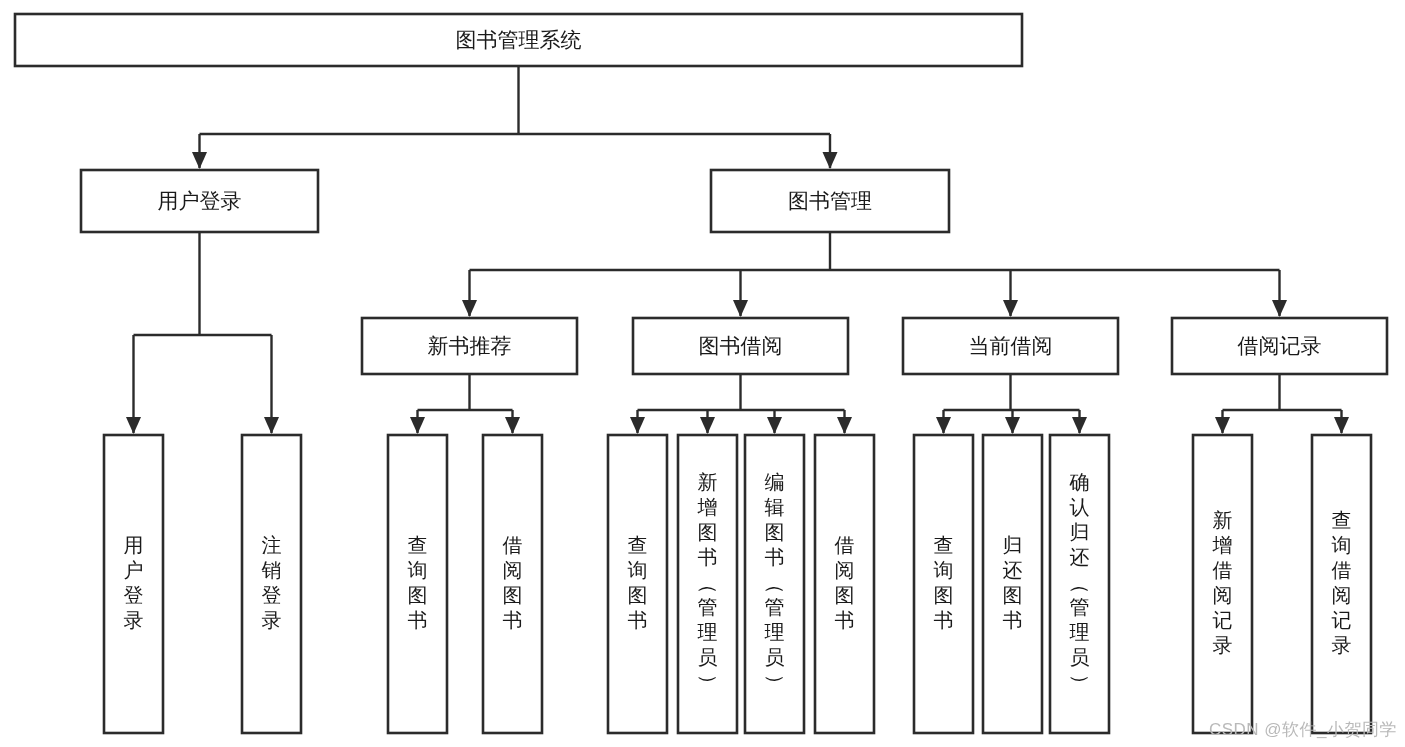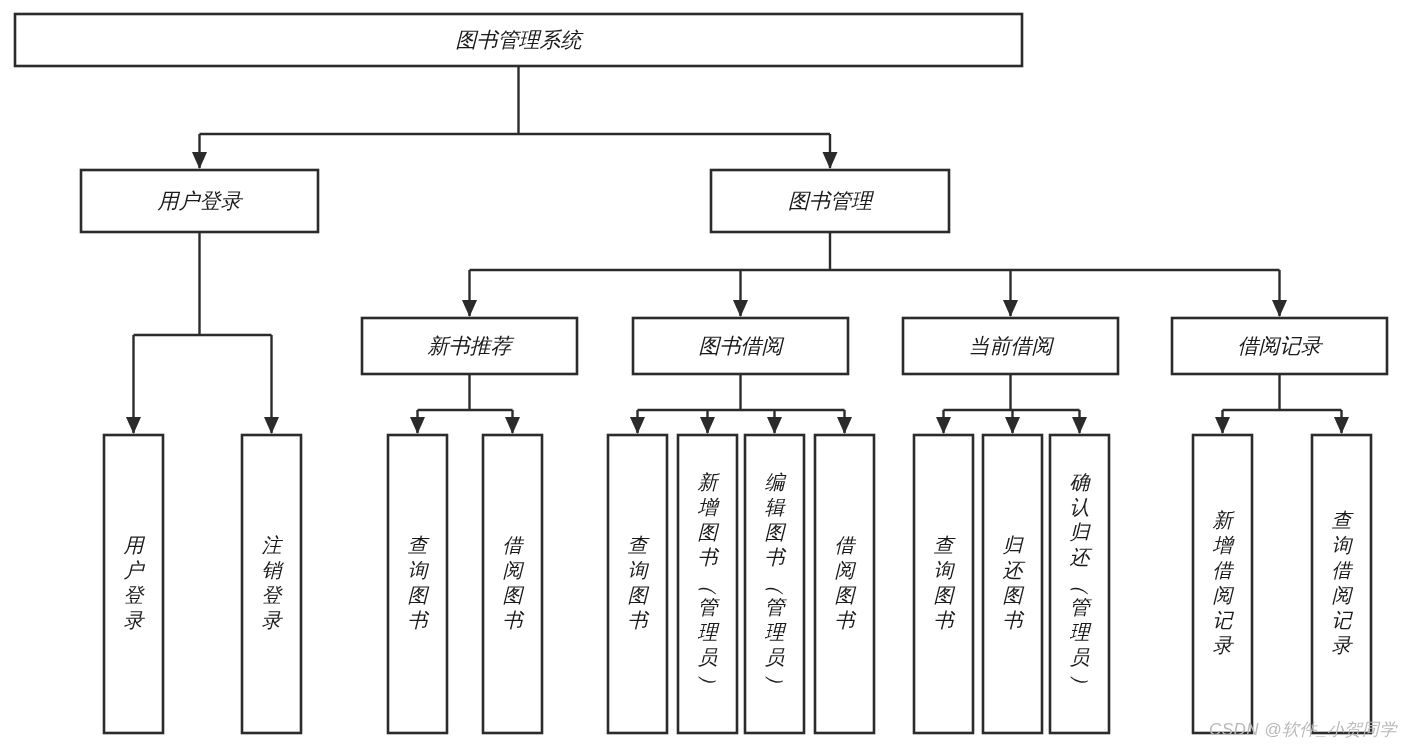--- a/index.html
+++ b/index.html
@@ -12,21 +12,20 @@
     width: 1405px;
     height: 747px;
     font-family: "Liberation Sans", "DejaVu Sans", sans-serif;
     overflow: hidden;
     position: relative;
   }
   #diagram-root {
     position: relative;
     width: 1405px;
     height: 747px;
-    font-style: italic;
   }
   svg.diagram-canvas {
     position: absolute;
     left: 0;
     top: 0;
     width: 1405px;
     height: 747px;
     display: block;
   }
   .node-box {

